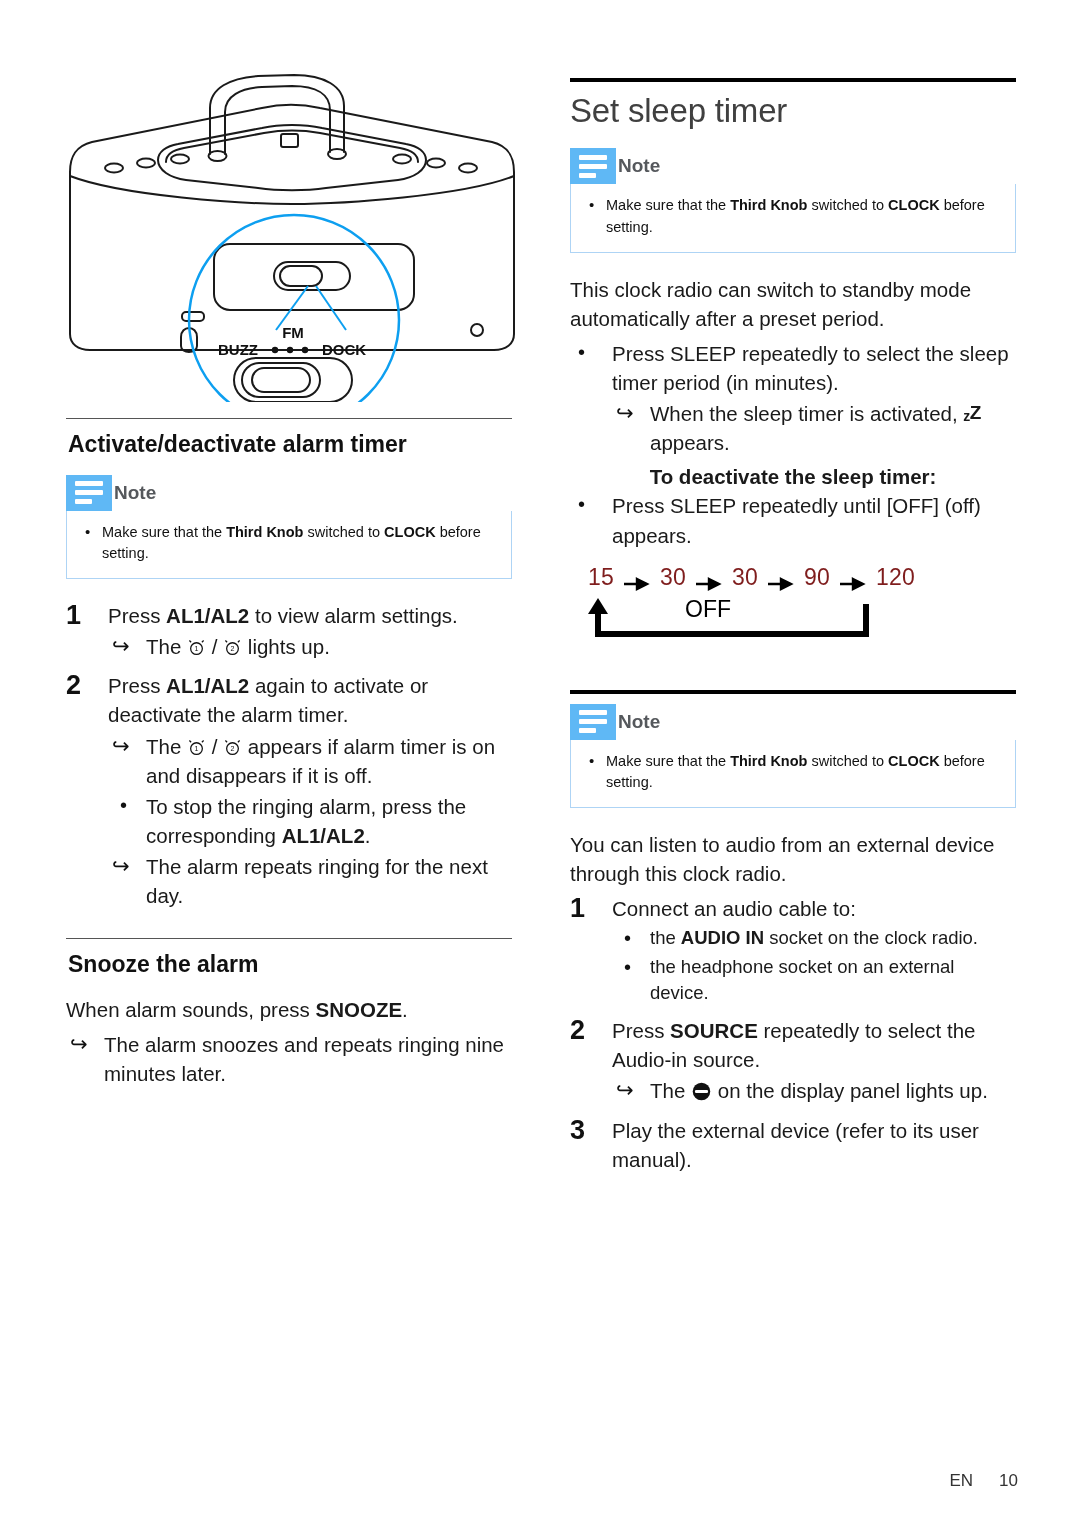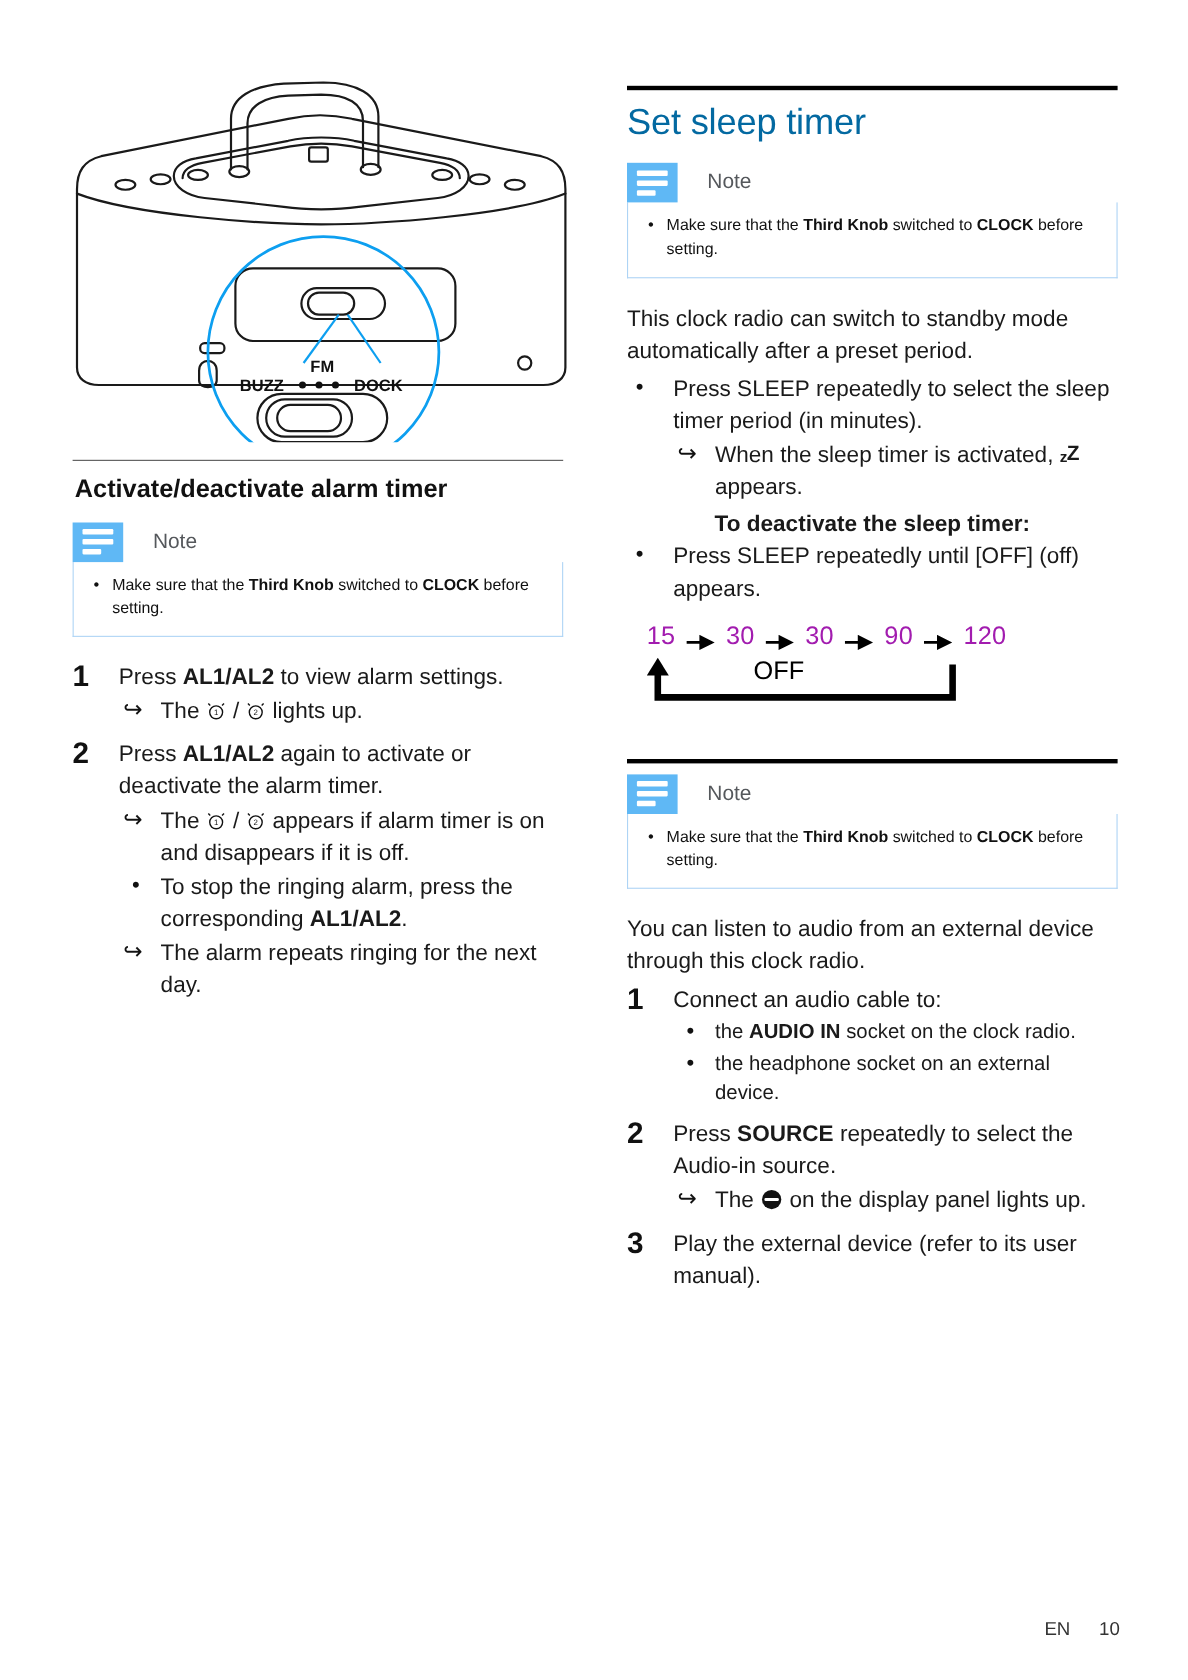--- a/index.html
+++ b/index.html
@@ -26,21 +26,21 @@
   .rule-thick {
     height: 4px; background: #000; width: 100%;
     margin: 0 0 10px 0;
   }
   .rule-thin {
     height: 1px; background: #555; width: 100%;
     margin: 0 0 12px 0;
   }
   h1.section-title {
     font-size: 33px; font-weight: 400; line-height: 1.16;
-    margin: 0 0 18px 0; letter-spacing: -0.2px; color: #0369a1;
+    margin: 0 0 18px 0; letter-spacing: -0.2px; color: #404040;
   }
   h2.sub-title {
     font-size: 23px; font-weight: 600; line-height: 1.2;
     margin: 0 0 16px 2px; color: #111;
   }
 
   
   .note { margin: 0 0 22px 0; position: relative; }
   .note-head { display: flex; align-items: stretch; height: 36px; }
   .note-icon {
@@ -48,21 +48,21 @@
     display: flex; flex-direction: column; justify-content: center;
     align-items: flex-start; padding-left: 9px; gap: 4px;
     flex: 0 0 auto;
   }
   .note-icon i { display: block; height: 5px; background: #fff; border-radius: 1px; }
   .note-icon i:nth-child(1) { width: 28px; }
   .note-icon i:nth-child(2) { width: 28px; }
   .note-icon i:nth-child(3) { width: 17px; }
   .note-label {
     font-size: 19px; color: #55585c; line-height: 36px;
-    padding-left: 27px; font-weight: 400;
+    padding-left: 2px; font-weight: 700;
   }
   .note-body {
     border: 1px solid #aed4f5; border-top: none;
     padding: 11px 14px 13px 14px;
     font-size: 14.5px; line-height: 1.5; color: #111;
   }
   .note-body ul { margin: 0; padding: 0; list-style: none; }
   .note-body li { position: relative; padding-left: 21px; }
   .note-body li::before {
     content: "\2022"; position: absolute; left: 4px; top: -1px;
@@ -129,21 +129,21 @@
   }
 
   
   .flow {
     position: relative; width: 300px; height: 84px;
     margin: 14px 0 0 18px;
     font-family: "Liberation Sans", sans-serif;
   }
   .flow-row {
     display: flex; align-items: center; gap: 10px;
-    font-size: 23px; color: #a21caf; letter-spacing: 0.2px;
+    font-size: 23px; color: #7f1d1d; letter-spacing: 0.2px;
   }
   .flow-arrow {
     display: inline-block; width: 26px; height: 14px;
   }
   .flow-loop { position: absolute; left: 0; top: 34px; width: 300px; height: 48px; }
   .flow-off {
     position: absolute; left: 91px; top: 32px;
     font-size: 23px; background: #fff; padding: 0 6px; color: #000;
   }
 
@@ -297,20 +297,28 @@
                     </svg></span><span> appears if alarm timer is on and disappears if it is off.</span></li>
               <li class="bullet"><span>To stop the ringing alarm, press the corresponding </span><b>AL1/AL2</b><span>.</span></li>
               <li class="arrow"><span>The alarm repeats ringing for the next day.</span></li>
             </ul>
           </div>
         </li>
 
       </ul>
     </div>
 
+    <div style="margin-top:28px;">
+      <div class="rule-thin"></div>
+      <h2 class="sub-title">Snooze the alarm</h2>
+      <p class="body-text"><span>When alarm sounds, press </span><b>SNOOZE</b><span>.</span></p>
+      <ul class="sub-list">
+        <li class="arrow">The alarm snoozes and repeats ringing nine minutes later.</li>
+      </ul>
+    </div>
 
   </div>
 
   <div class="col col-right" style="top:78px;">
 
     <div>
       <div class="rule-thick"></div>
       <h1 class="section-title">Set sleep timer</h1>
 
       <div class="note">

